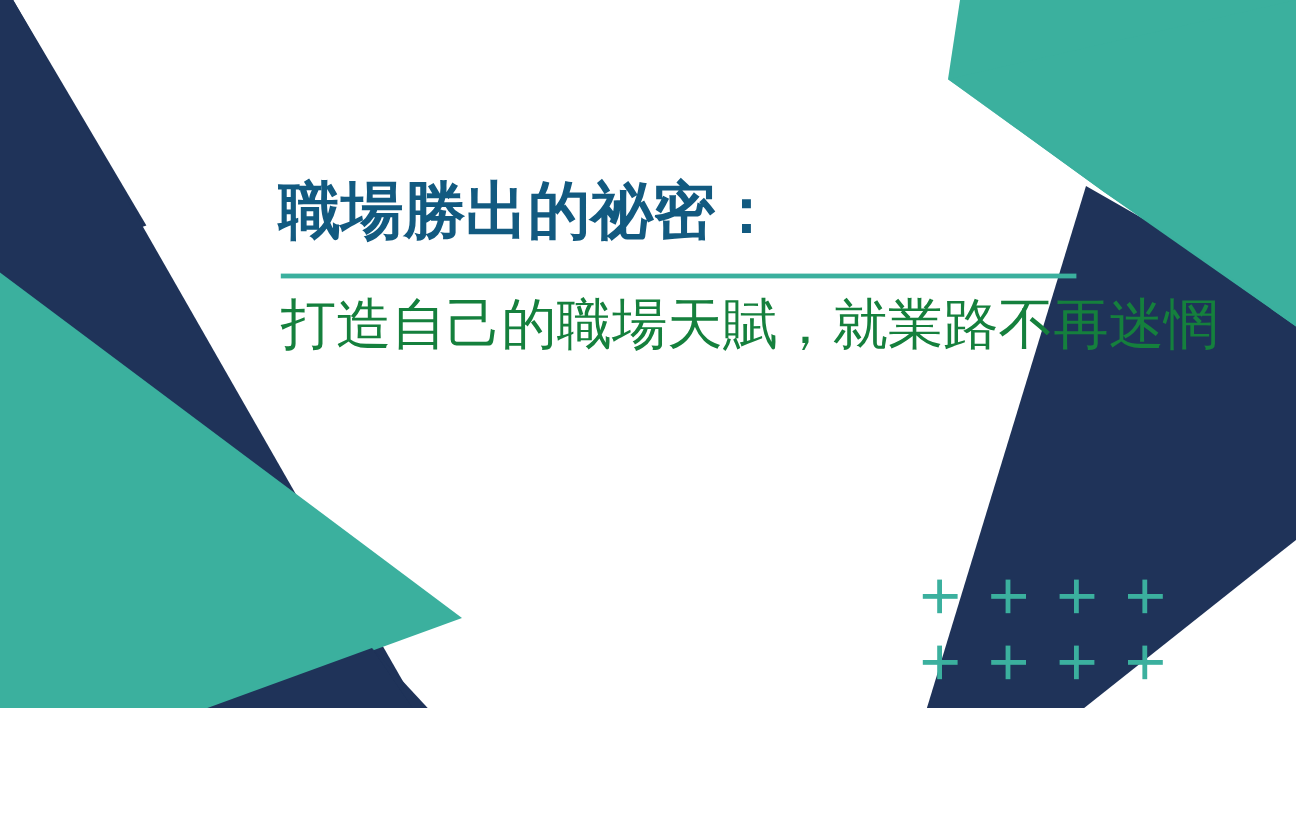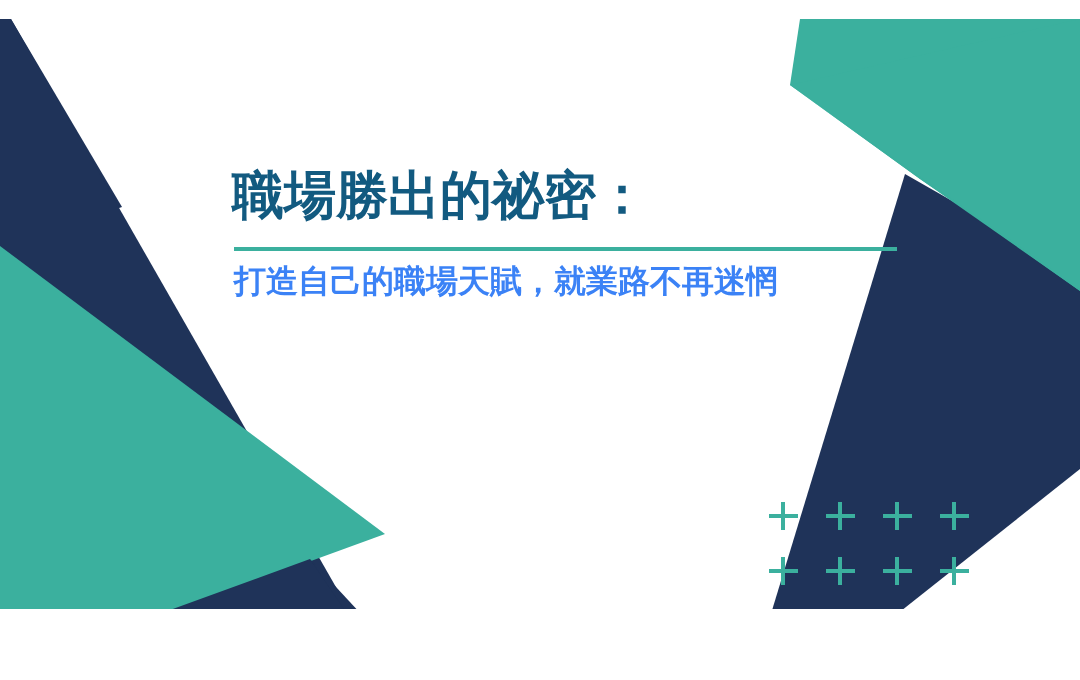--- a/index.html
+++ b/index.html
@@ -8,21 +8,20 @@
     width:1080px;height:680px;
     background:#ffffff;
     font-family:"DejaVu Sans","Liberation Sans",sans-serif;
     overflow:hidden;
   }
   #canvas{
     position:relative;
     width:1080px;height:590px;
     background:#ffffff;
     overflow:hidden;
-    margin-top:19px;
   }
   #bg-shapes{
     position:absolute;left:0;top:0;
     width:1080px;height:680px;
     display:block;
   }
   .text-block{
     position:absolute;
     left:232px;top:140px;
     width:700px;
@@ -35,24 +34,24 @@
     letter-spacing:0px;
     white-space:nowrap;
     margin:0;
   }
   .divider{
     width:663px;height:4px;
     background:#3bb09e;
     margin:14px 0 10px 2px;
   }
   .subtitle{
-    font-size:32px;
-    font-weight:bold;
+    font-size:46px;
+    font-weight:normal;
     line-height:1.25;
-    color:#3b82f6;
+    color:#15803d;
     white-space:nowrap;
     margin:0;
     padding-left:2px;
   }
   #plus-grid{
     position:absolute;
     left:758px;top:474px;
     width:240px;height:212px;
     display:grid;
     grid-template-columns:repeat(4,57px);

